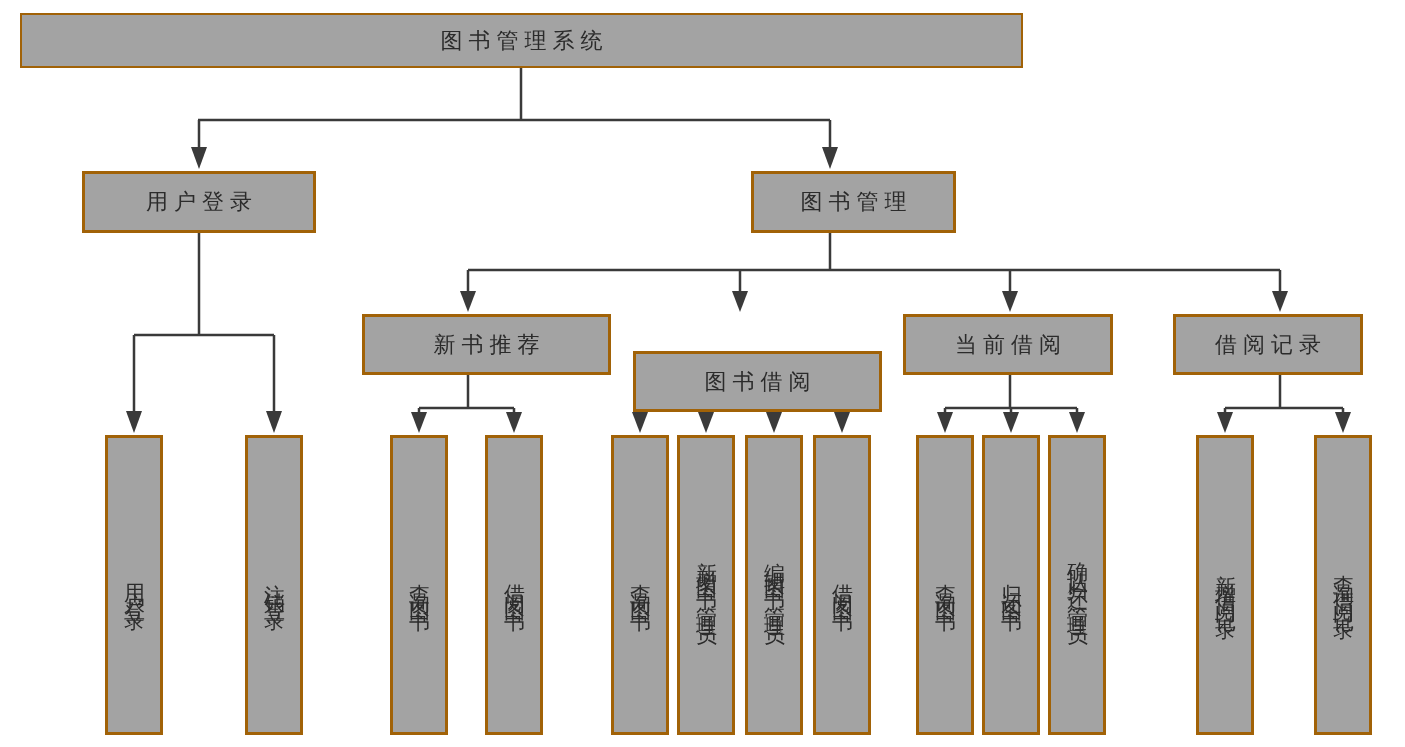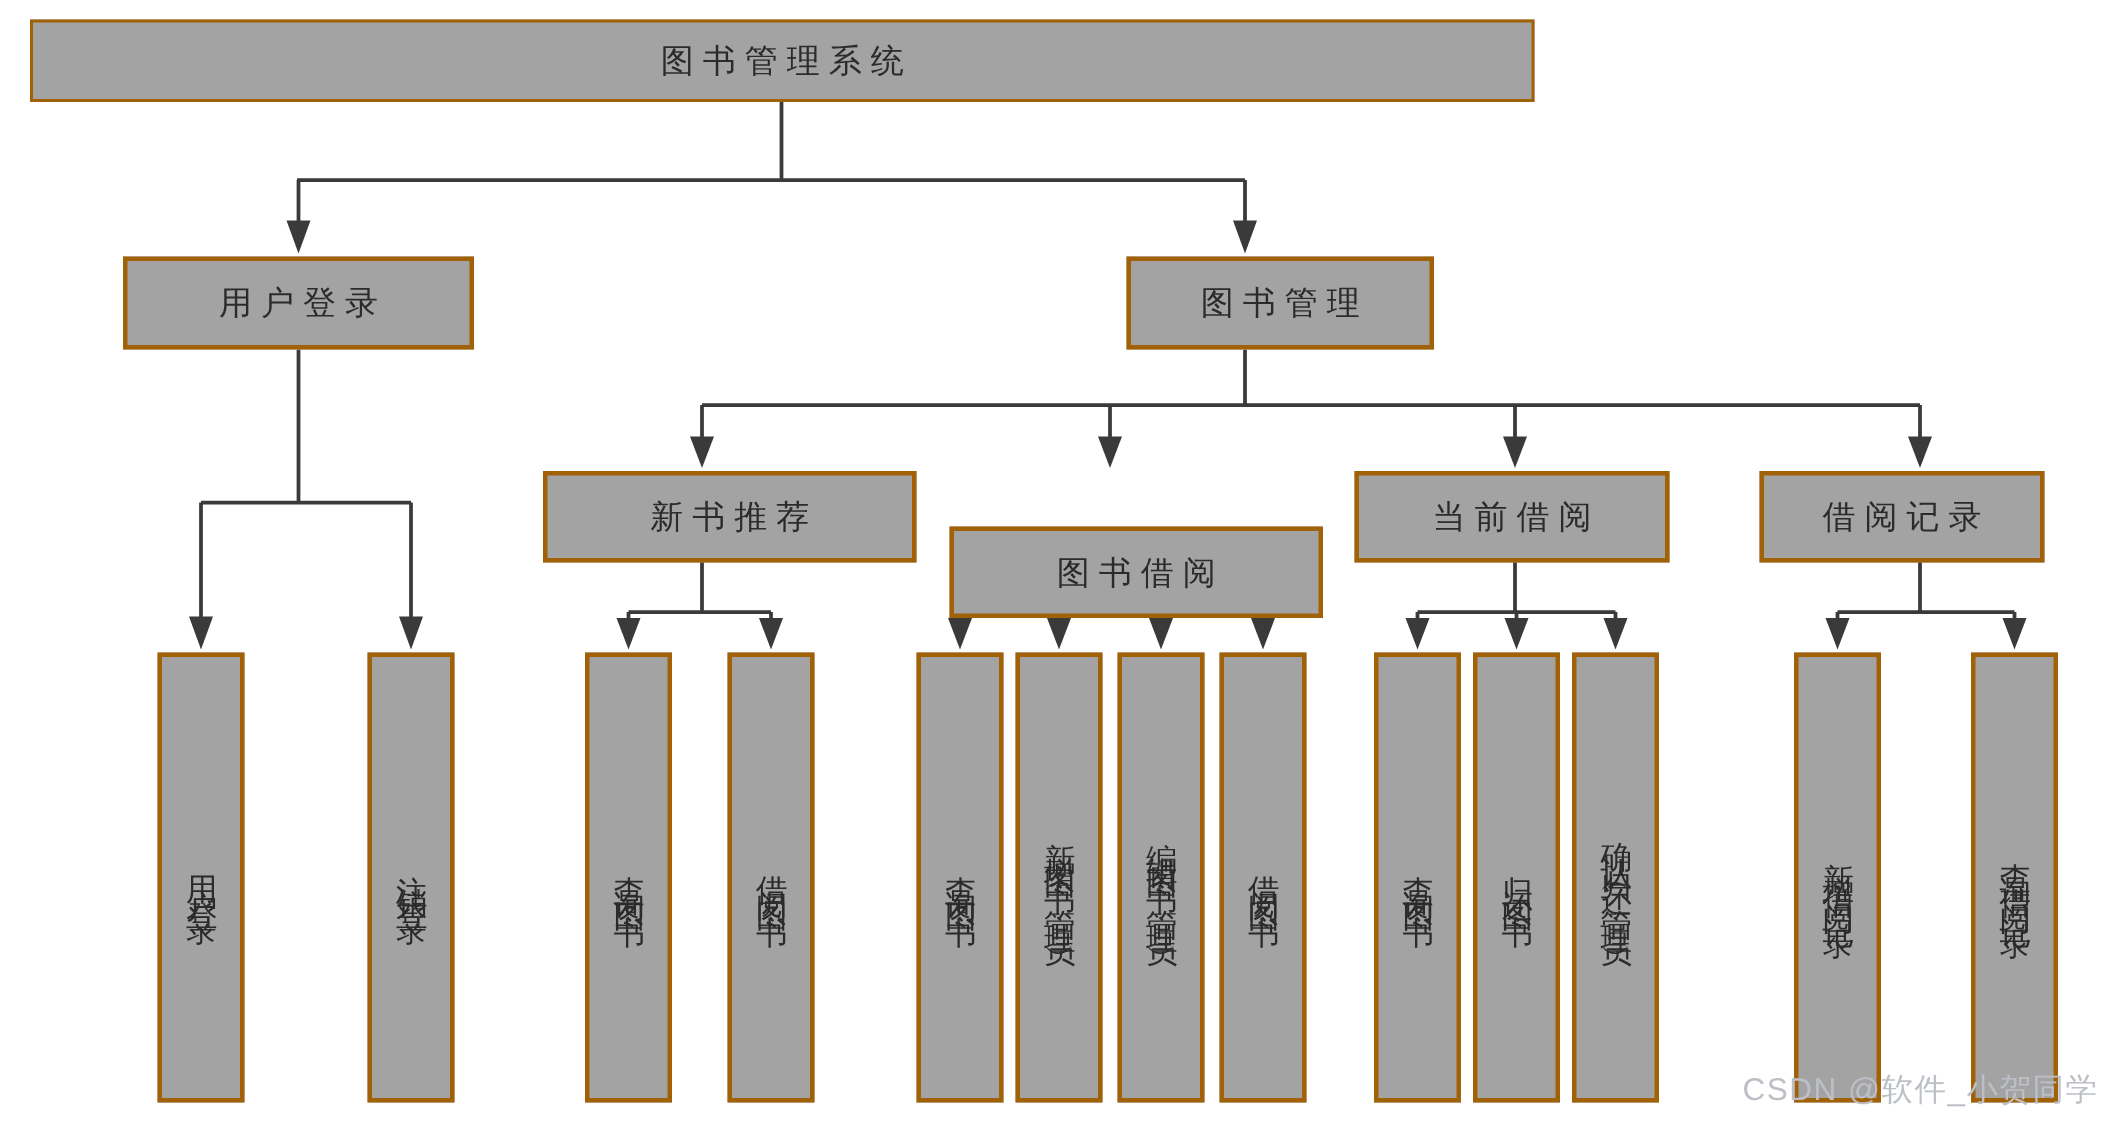--- a/index.html
+++ b/index.html
@@ -128,15 +128,14 @@
   <div class="node v" style="left:745px;">编辑图书（管理员）</div>
   <div class="node v" style="left:813px;">借阅图书</div>
 
   <div class="node v" style="left:916px;">查询图书</div>
   <div class="node v" style="left:982px;">归还图书</div>
   <div class="node v" style="left:1048px;">确认归还（管理员）</div>
 
   <div class="node v" style="left:1196px;">新增借阅记录</div>
   <div class="node v" style="left:1314px;">查询借阅记录</div>
 
-  <div class="watermark">CSDN @软件_小贺同学</div>
 
 </div>
 
 </body></html>

